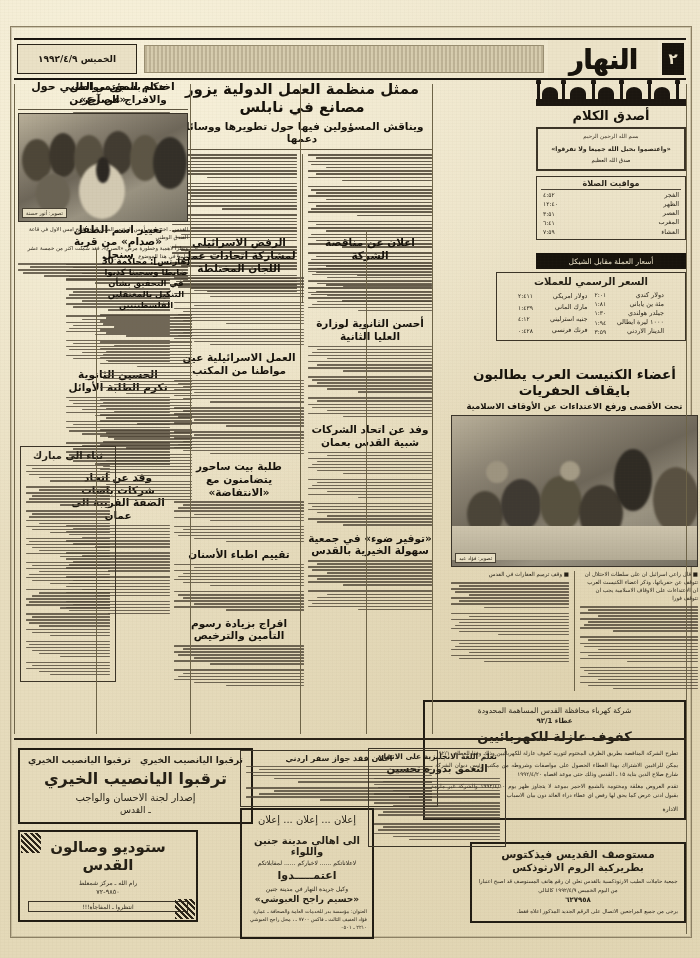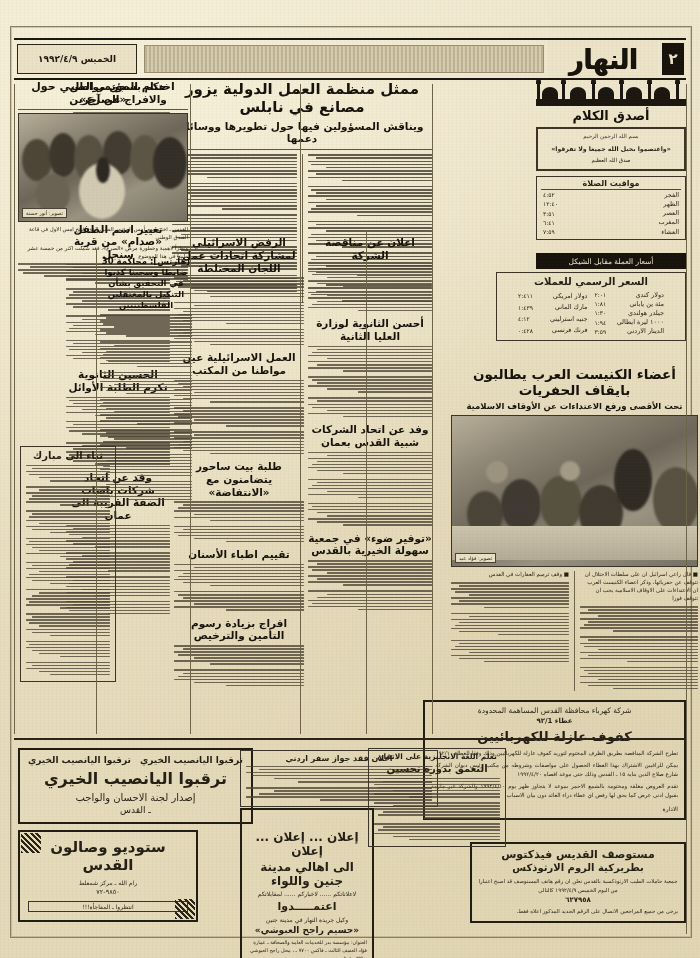--- a/index.html
+++ b/index.html
@@ -930,22 +930,22 @@
   <div class="col boxed2" style="left:18px;top:830px;width:160px;padding:6px 8px 8px;position:absolute;">
     <div class="corner-orn" style="left:1px;top:1px;"></div>
     <div class="corner-orn" style="right:1px;bottom:1px;"></div>
     <div class="center" style="font-size:15px;font-weight:bold;">ستوديو وصالون القدس</div>
     <div class="center" style="font-size:6px;margin-top:5px;">رام الله ـ مركز شمعلط</div>
     <div class="center" style="font-size:6.5px;margin-top:2px;">٩٨٥٠-٧٢</div>
     <div class="center boxed" style="font-size:6px;margin-top:5px;padding:1px 3px;">انتظروا ـ المفاجأة!!!</div>
   </div>
 
   <div class="col boxed2" style="left:240px;top:808px;width:120px;padding:4px 5px 6px;">
-    <div class="center" style="font-size:12px;font-weight:bold;margin-top:16px;">إعلان ... إعلان ... إعلان</div>
-    <div class="center" style="font-size:12px;font-weight:bold;margin-top:2px;">الى اهالي مدينة جنين واللواء</div>
+    <div class="center" style="font-size:10px;font-weight:normal;">إعلان ... إعلان ... إعلان</div>
+    <div class="center" style="font-size:10px;font-weight:bold;margin-top:10px;">الى اهالي مدينة جنين واللواء</div>
     <div class="center" style="font-size:6px;margin-top:2px;">لاعلاناتكم ...... لاخباركم ...... لمقابلاتكم</div>
     <div class="center" style="font-size:11px;font-weight:bold;margin-top:3px;letter-spacing:2px;">اعتمـــــدوا</div>
     <div class="center" style="font-size:6px;margin-top:3px;">وكيل جريدة النهار في مدينة جنين</div>
     <div class="center" style="font-size:9px;font-weight:bold;margin-top:2px;">«حسيم راجح العبوشي»</div>
     <div style="font-size:5px;line-height:1.6;margin-top:3px;">العنوان: مؤسسة بدر للخدمات العامة والصحافة ـ عمارة فؤاد العفيف الثالث ـ فاكس ٧٧٠٠ ـ ، محل راجح العبوشي ٢٢١٠ ـ ٠٥٠١</div>
   </div>
 
   <div class="col boxed" style="left:240px;top:750px;width:186px;padding:3px 5px 4px;">
     <div class="center" style="font-size:8px;font-weight:bold;">اعلان فقد جواز سفر اردني</div>
     <div class="txt" style="margin-top:3px">

